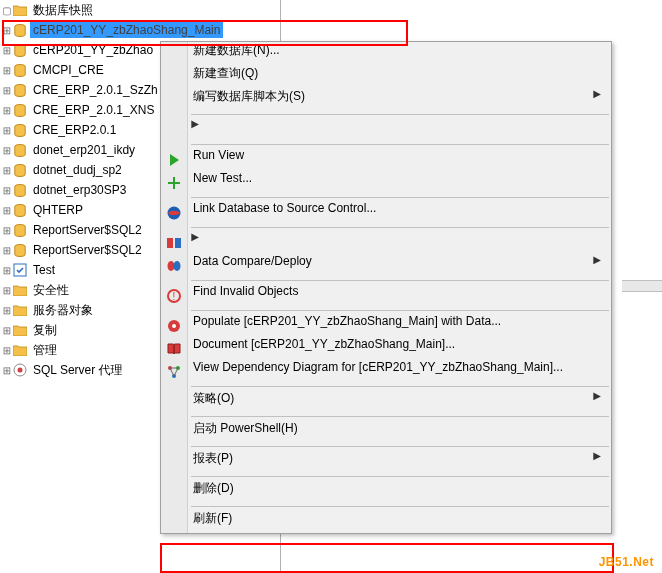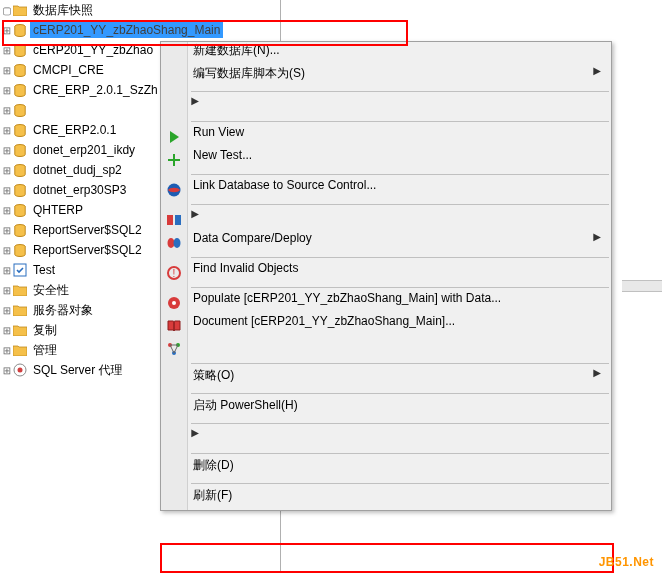--- a/index.html
+++ b/index.html
@@ -203,20 +203,21 @@
     <span class="tree-label">CRE_ERP_2.0.1_SzZh</span>
   </div>
   <div class="tree-row depth1">
     <span class="glyph">⊞</span>
     <span class="db-icon">
         <svg class="db-svg" viewBox="0 0 12 13">
           <ellipse cx="6" cy="2.5" rx="5.2" ry="2" fill="#f5c04a" stroke="#c08a1e"></ellipse>
           <path d="M.8 2.5v8c0 1.1 2.3 2 5.2 2s5.2-.9 5.2-2v-8" fill="#f5c04a" stroke="#c08a1e"></path>
         </svg>
       </span>
+    <span class="tree-label">CRE_ERP_2.0.1_XNS</span>
   </div>
   <div class="tree-row depth1">
     <span class="glyph">⊞</span>
     <span class="db-icon">
         <svg class="db-svg" viewBox="0 0 12 13">
           <ellipse cx="6" cy="2.5" rx="5.2" ry="2" fill="#f5c04a" stroke="#c08a1e"></ellipse>
           <path d="M.8 2.5v8c0 1.1 2.3 2 5.2 2s5.2-.9 5.2-2v-8" fill="#f5c04a" stroke="#c08a1e"></path>
         </svg>
       </span>
     <span class="tree-label">CRE_ERP2.0.1</span>
@@ -344,20 +345,25 @@
 <div class="context-menu">
   <div class="margin-strip"></div>
   <div class="menu-items">
     <div class="menu-item">
       <span class="menu-icon-col"></span>
       <span class="menu-label">新建数据库(N)...</span>
       <span class="submenu-arrow"></span>
     </div>
     <div class="menu-item">
       <span class="menu-icon-col"></span>
+      <span class="menu-label">新建查询(Q)</span>
+      <span class="submenu-arrow"></span>
+    </div>
+    <div class="menu-item">
+      <span class="menu-icon-col"></span>
       <span class="menu-label">编写数据库脚本为(S)</span>
       <span class="submenu-arrow">▶</span>
     </div>
     <div class="menu-separator"></div>
     <div class="menu-item">
       <span class="menu-icon-col"></span>
       <span class="submenu-arrow">▶</span>
     </div>
     <div class="menu-separator"></div>
     <div class="menu-item">
@@ -442,37 +448,39 @@
     </div>
     <div class="menu-item">
       <span class="menu-icon-col">
           <svg class="menu-icon-svg" viewBox="0 0 16 16">
             <circle cx="4" cy="4" r="2" fill="#d83b3b"></circle>
             <circle cx="12" cy="4" r="2" fill="#2aa52a"></circle>
             <circle cx="8" cy="12" r="2" fill="#2a6ebf"></circle>
             <path d="M4 4L12 4 8 12z" fill="none" stroke="#666"></path>
           </svg>
         </span>
+      <span class="menu-label">View Dependency Diagram for [cERP201_YY_zbZhaoShang_Main]...</span>
       <span class="submenu-arrow"></span>
     </div>
     <div class="menu-separator"></div>
     <div class="menu-item">
       <span class="menu-icon-col"></span>
       <span class="menu-label">策略(O)</span>
       <span class="submenu-arrow">▶</span>
     </div>
     <div class="menu-separator"></div>
     <div class="menu-item">
       <span class="menu-icon-col"></span>
       <span class="menu-label">启动 PowerShell(H)</span>
       <span class="submenu-arrow"></span>
     </div>
     <div class="menu-separator"></div>
     <div class="menu-item">
       <span class="menu-icon-col"></span>
+      <span class="menu-label">报表(P)</span>
       <span class="submenu-arrow">▶</span>
     </div>
     <div class="menu-separator"></div>
     <div class="menu-item">
       <span class="menu-icon-col"></span>
       <span class="menu-label">删除(D)</span>
       <span class="submenu-arrow"></span>
     </div>
     <div class="menu-separator"></div>
     <div class="menu-item">

